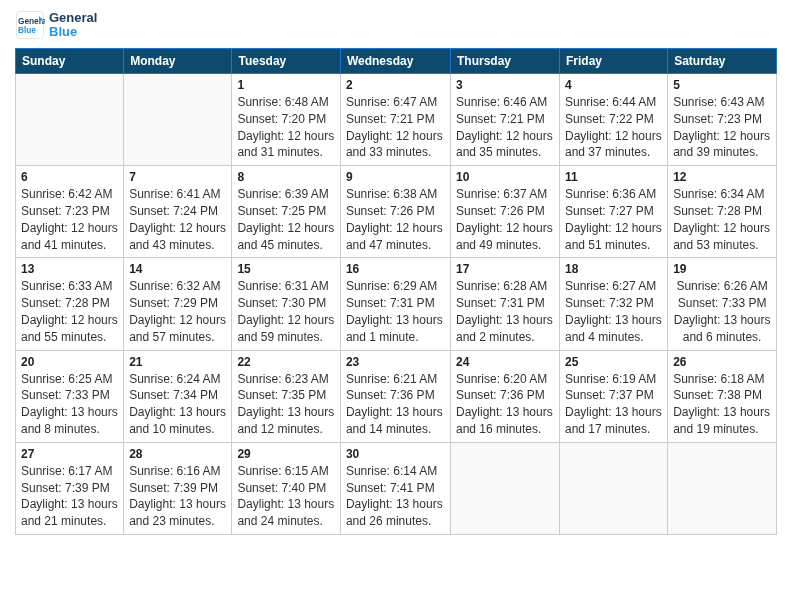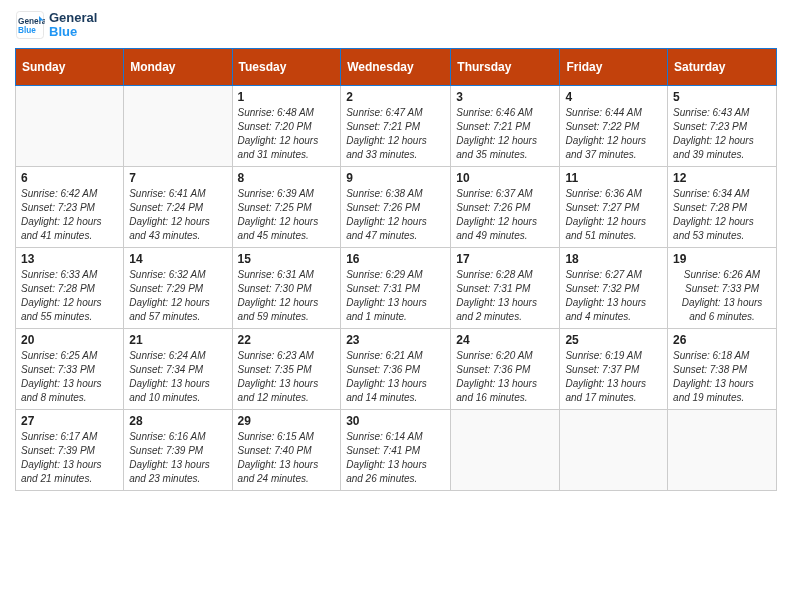--- a/index.html
+++ b/index.html
@@ -41,24 +41,24 @@
     .location {
       font-size: 14px;
       color: #555;
     }
     .calendar {
       width: 100%;
       border-collapse: collapse;
       font-size: 10.5px;
     }
     .calendar th {
-      background: #c2410c;
+      background: #0c4a6e;
       color: #fff;
       text-align: left;
-      padding: 11px 6px;
+      padding: 5px 6px;
       font-size: 12px;
       font-weight: bold;
       border: 1px solid #1976D2;
     }
     .calendar td {
       border: 1px solid #ccc;
       vertical-align: top;
       padding: 4px 5px;
       width: 113px;
       height: 80px;
@@ -69,23 +69,22 @@
     }
     .day-num {
       font-weight: bold;
       font-size: 12px;
       color: #222;
       display: block;
       margin-bottom: 2px;
     }
     .day-info {
       color: #333;
-      font-size: 10px;
+      font-size: 12px;
       line-height: 1.4;
-      font-style: italic;
     }
     .last-row td {
       height: 70px;
       margin-left: 21px;
     }
   </style>
 </head>
 <body>
 
 <div class="page">

